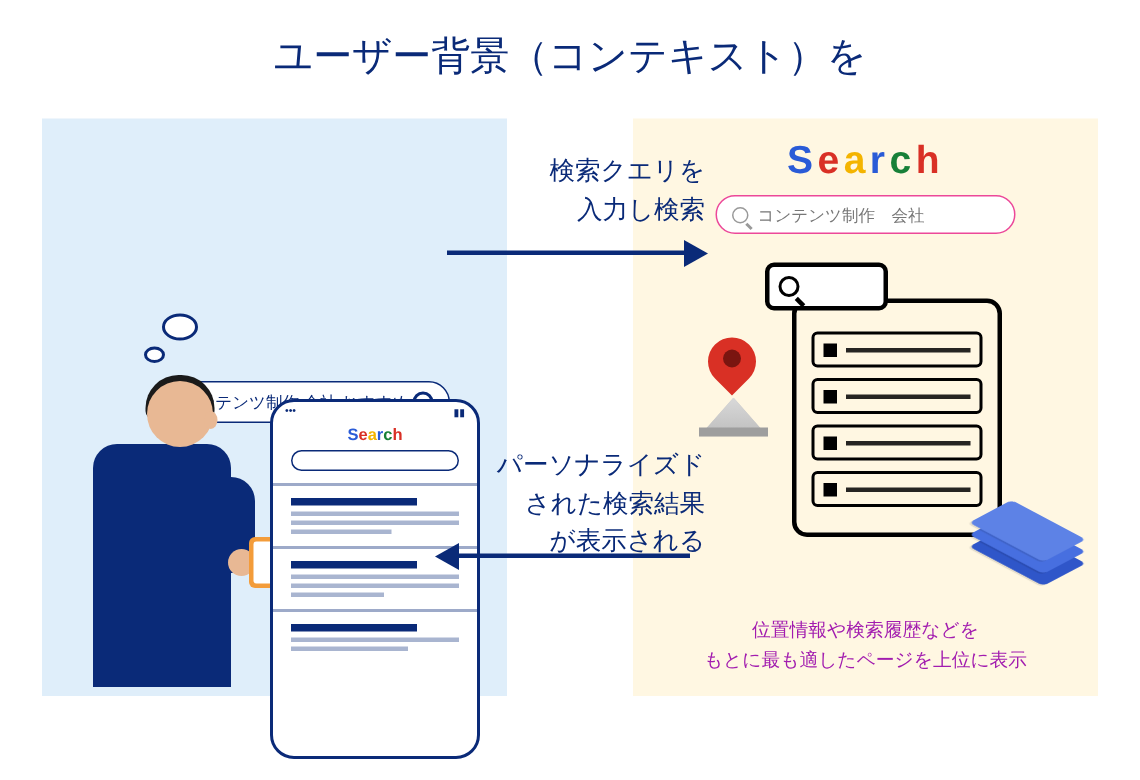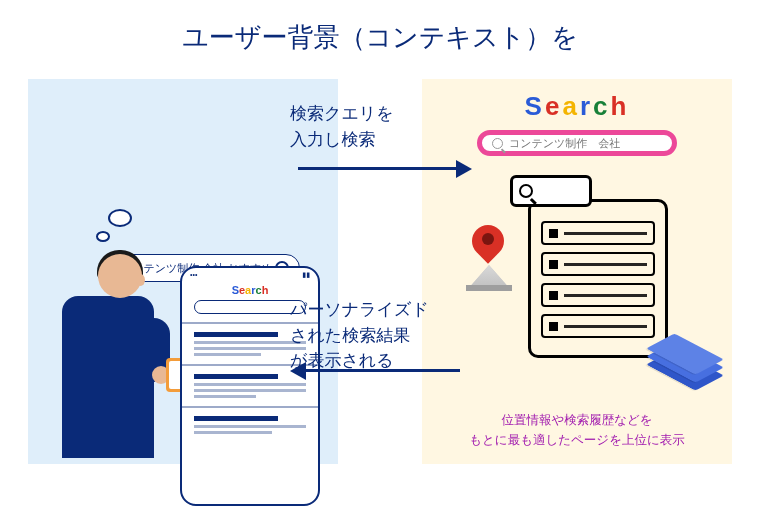--- a/index.html
+++ b/index.html
@@ -173,21 +173,21 @@
     letter-spacing:3px;
   }
   .r-logo span:nth-child(1){color:#2a5bd7;}
   .r-logo span:nth-child(2){color:#d93025;}
   .r-logo span:nth-child(3){color:#f4b400;}
   .r-logo span:nth-child(4){color:#2a5bd7;}
   .r-logo span:nth-child(5){color:#188038;}
   .r-logo span:nth-child(6){color:#d93025;}
   .r-search{
     margin:0 auto;width:200px;height:26px;
-    background:#fff;border:5px solid #ec4899;border-radius:13px;
+    background:#fff;border:1px solid #ec4899;border-radius:13px;
     display:flex;align-items:center;padding:0 10px;gap:6px;
     font-size:11px;color:#777;
   }
   .r-mag{
     width:11px;height:11px;border:1.5px solid #999;border-radius:50%;
     position:relative;flex:0 0 auto;
   }
   .r-mag:after{
     content:"";position:absolute;right:-4px;bottom:-4px;
     width:5px;height:1.5px;background:#999;transform:rotate(45deg);
@@ -266,21 +266,21 @@
   .l1{top:0;background:#5d82e6;}
   .l2{top:8px;background:#476fe0;}
   .l3{top:16px;background:#2f56c9;}
   .caption{
     position:absolute;bottom:14px;left:0;right:0;
     text-align:center;color:#a21caf;font-size:12.5px;line-height:1.6;
   }
 
   
   .center-label{
-    position:absolute;color:#0a2a78;font-size:17px;text-align:left;line-height:1.5;
+    position:absolute;color:#0a2a78;font-size:17px;text-align:right;line-height:1.5;
     width:180px;left:290px;
   }
   .cl-top{top:22px;}
   .cl-bot{top:218px;}
   .arrow{
     position:absolute;background:#0a2a78;height:3px;
   }
   .arrow:after{
     content:"";position:absolute;width:0;height:0;top:-7px;
     border-top:9px solid transparent;border-bottom:9px solid transparent;

